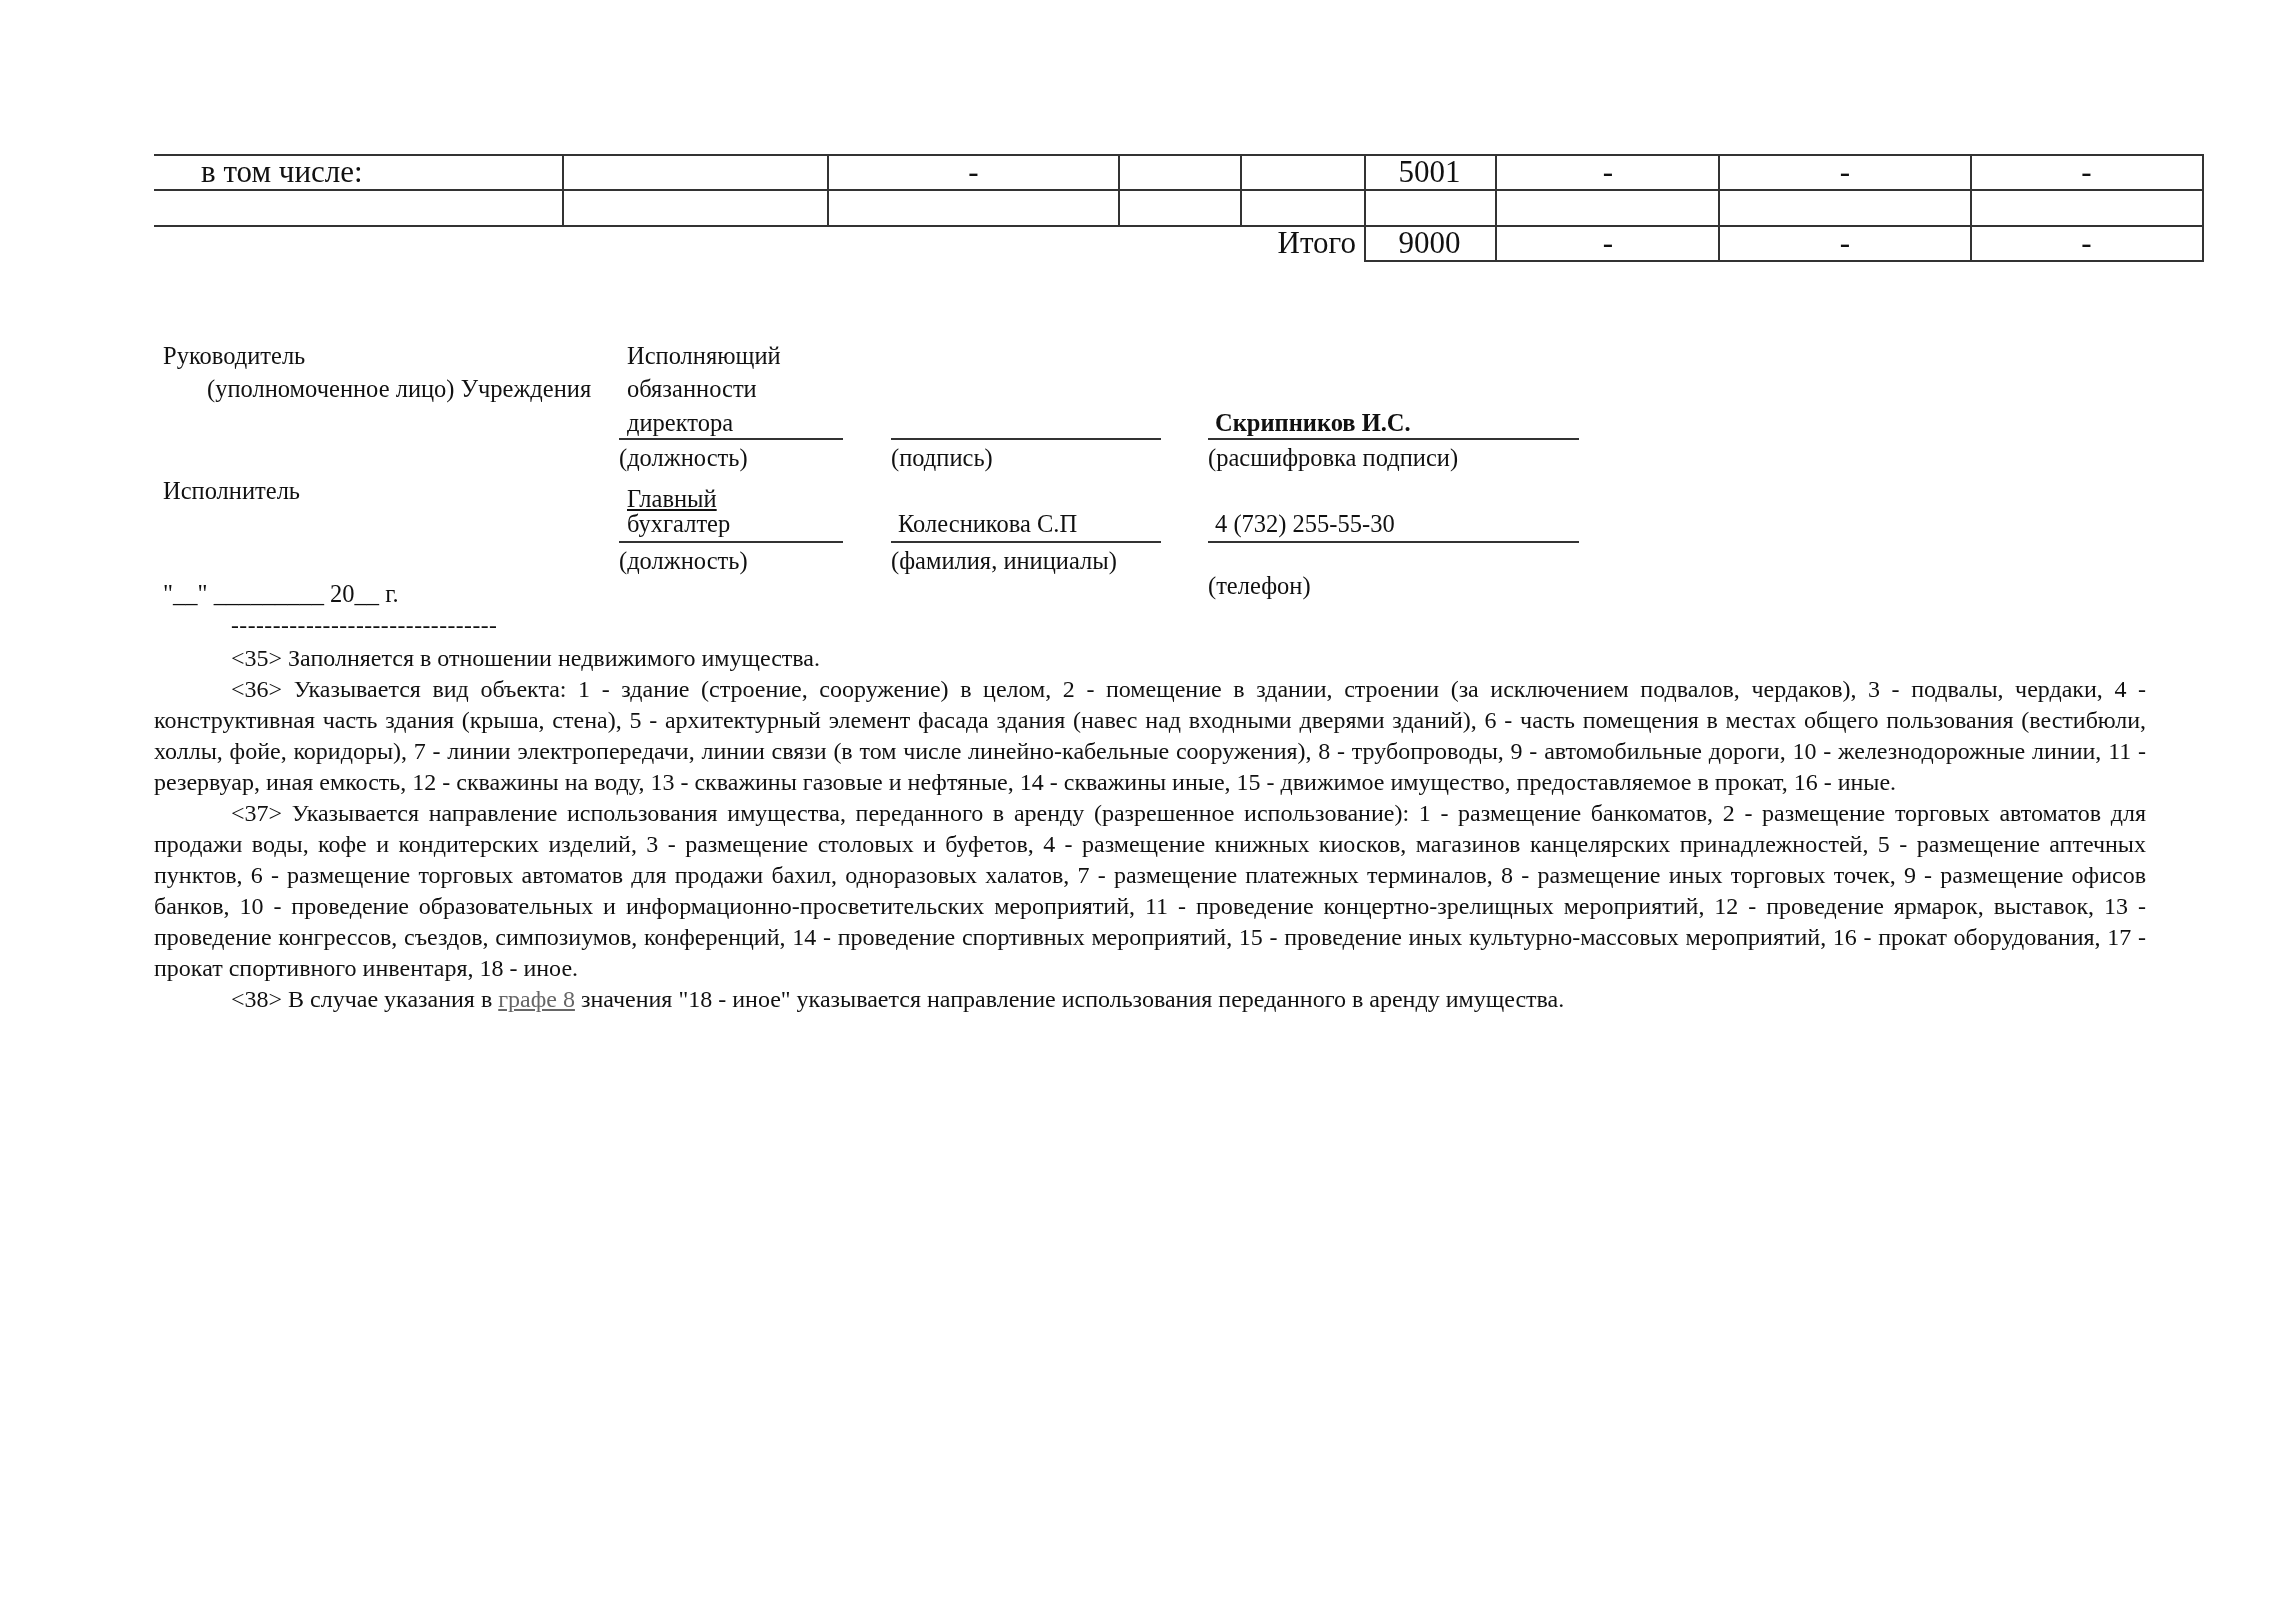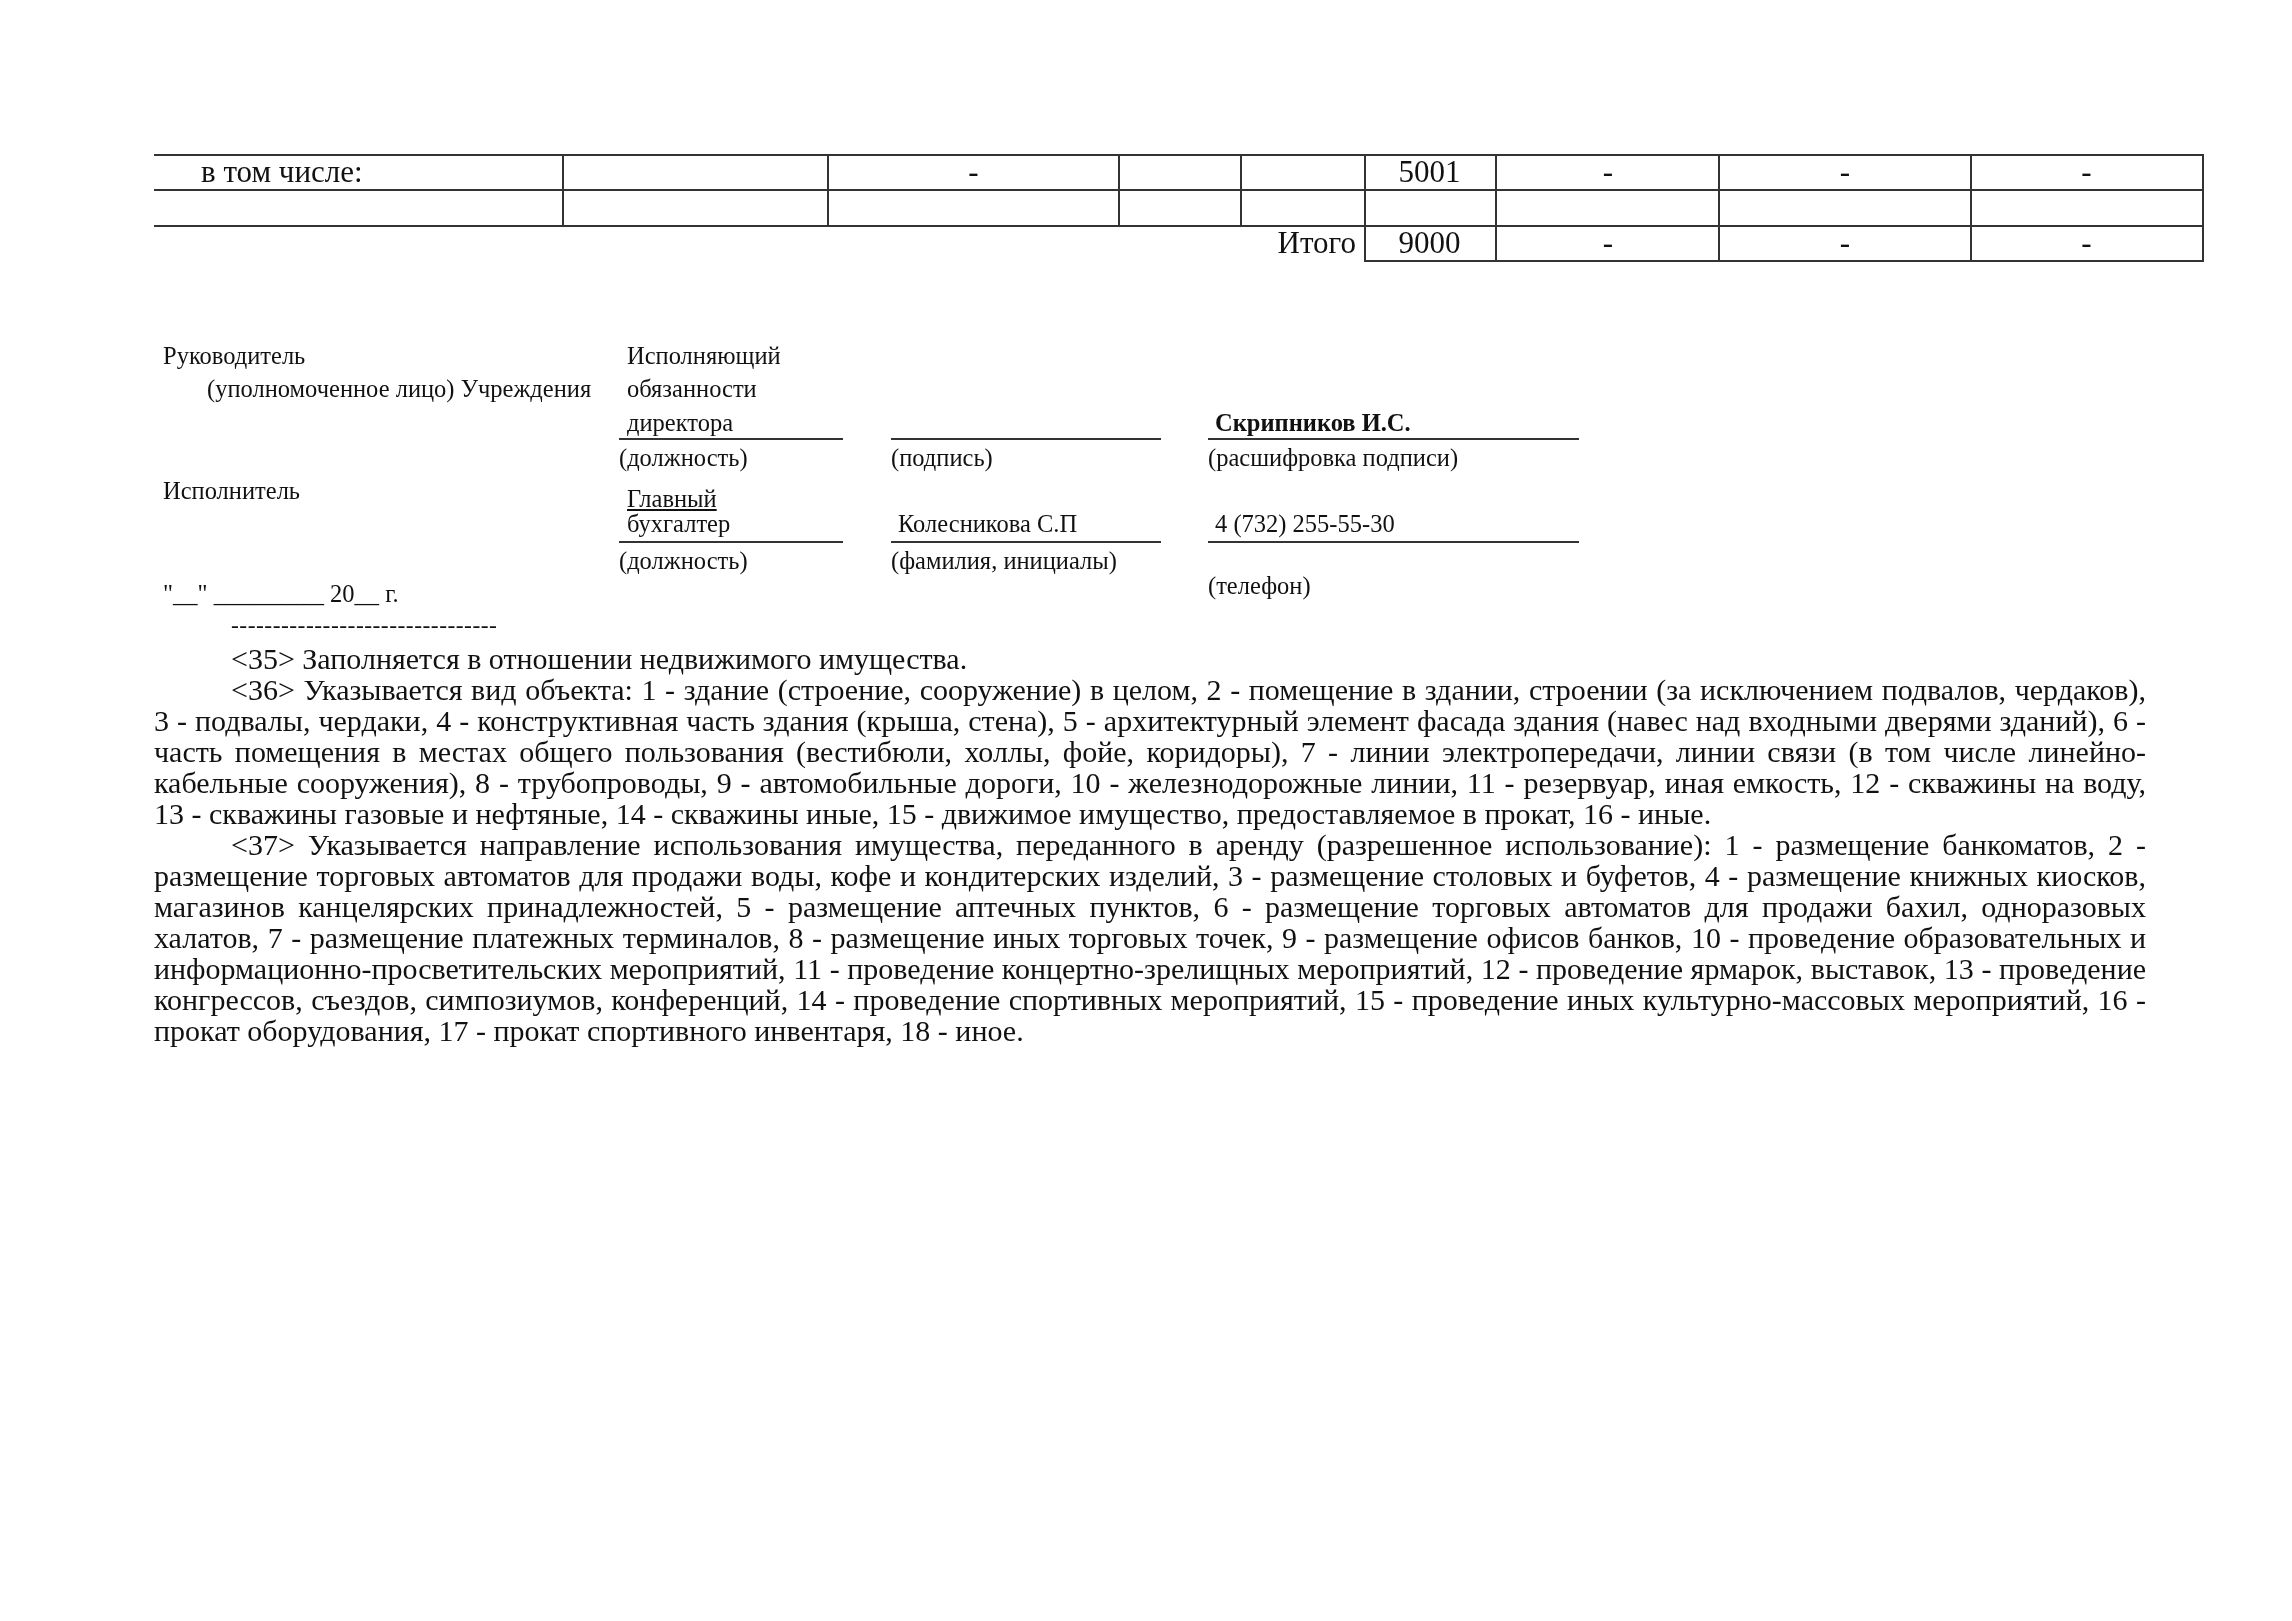--- a/index.html
+++ b/index.html
@@ -14,21 +14,21 @@
   .tbl { position: absolute; left: 154px; top: 154px; width: 2049px; height: 108px; }
   .hline { position: absolute; height: 2px; background: #333; }
   .vline { position: absolute; width: 2px; background: #333; }
   .cell { position: absolute; height: 33px; line-height: 33px; text-align: center; font-size: 31px; }
 
   
   .uline { position: absolute; height: 2px; background: #333; }
   .cap { position: absolute; text-align: left; line-height: 31px; white-space: nowrap; }
 
   
-  .notes { position: absolute; left: 154px; top: 643px; width: 1992px; font-size: 30px; line-height: 31px; text-align: justify; }
+  .notes { position: absolute; left: 154px; top: 643px; width: 1992px; font-size: 24px; line-height: 31px; text-align: justify; }
   .notes p { margin: 0; text-indent: 77px; }
   .link { color: #666; text-decoration: underline; }
 </style>
 </head>
 <body>
 
 <div class="tbl">
 
   <div class="hline" style="left:0; top:0; width:2049px;"></div>
   <div class="hline" style="left:0; top:35px; width:2049px;"></div>
@@ -102,14 +102,15 @@
 
   <div class="abs" style="left:163px; top:578px;">"__" _________ 20__ г.</div>
 </div>
 
 <div class="abs" style="left:231px; top:610px; font-size:23.5px; letter-spacing:0.5px;">--------------------------------</div>
 
 <div class="notes">
   <p>&lt;35&gt; Заполняется в отношении недвижимого имущества.</p>
   <p>&lt;36&gt; Указывается вид объекта: 1 - здание (строение, сооружение) в целом, 2 - помещение в здании, строении (за исключением подвалов, чердаков), 3 - подвалы, чердаки, 4 - конструктивная часть здания (крыша, стена), 5 - архитектурный элемент фасада здания (навес над входными дверями зданий), 6 - часть помещения в местах общего пользования (вестибюли, холлы, фойе, коридоры), 7 - линии электропередачи, линии связи (в том числе линейно-кабельные сооружения), 8 - трубопроводы, 9 - автомобильные дороги, 10 - железнодорожные линии, 11 - резервуар, иная емкость, 12 - скважины на воду, 13 - скважины газовые и нефтяные, 14 - скважины иные, 15 - движимое имущество, предоставляемое в прокат, 16 - иные.</p>
   <p>&lt;37&gt; Указывается направление использования имущества, переданного в аренду (разрешенное использование): 1 - размещение банкоматов, 2 - размещение торговых автоматов для продажи воды, кофе и кондитерских изделий, 3 - размещение столовых и буфетов, 4 - размещение книжных киосков, магазинов канцелярских принадлежностей, 5 - размещение аптечных пунктов, 6 - размещение торговых автоматов для продажи бахил, одноразовых халатов, 7 - размещение платежных терминалов, 8 - размещение иных торговых точек, 9 - размещение офисов банков, 10 - проведение образовательных и информационно-просветительских мероприятий, 11 - проведение концертно-зрелищных мероприятий, 12 - проведение ярмарок, выставок, 13 - проведение конгрессов, съездов, симпозиумов, конференций, 14 - проведение спортивных мероприятий, 15 - проведение иных культурно-массовых мероприятий, 16 - прокат оборудования, 17 - прокат спортивного инвентаря, 18 - иное.</p>
+  <p><span>&lt;38&gt; В случае указания в </span><a class="link">графе 8</a><span> значения "18 - иное" указывается направление использования переданного в аренду имущества.</span></p>
 </div>
 
 
 </body></html>

